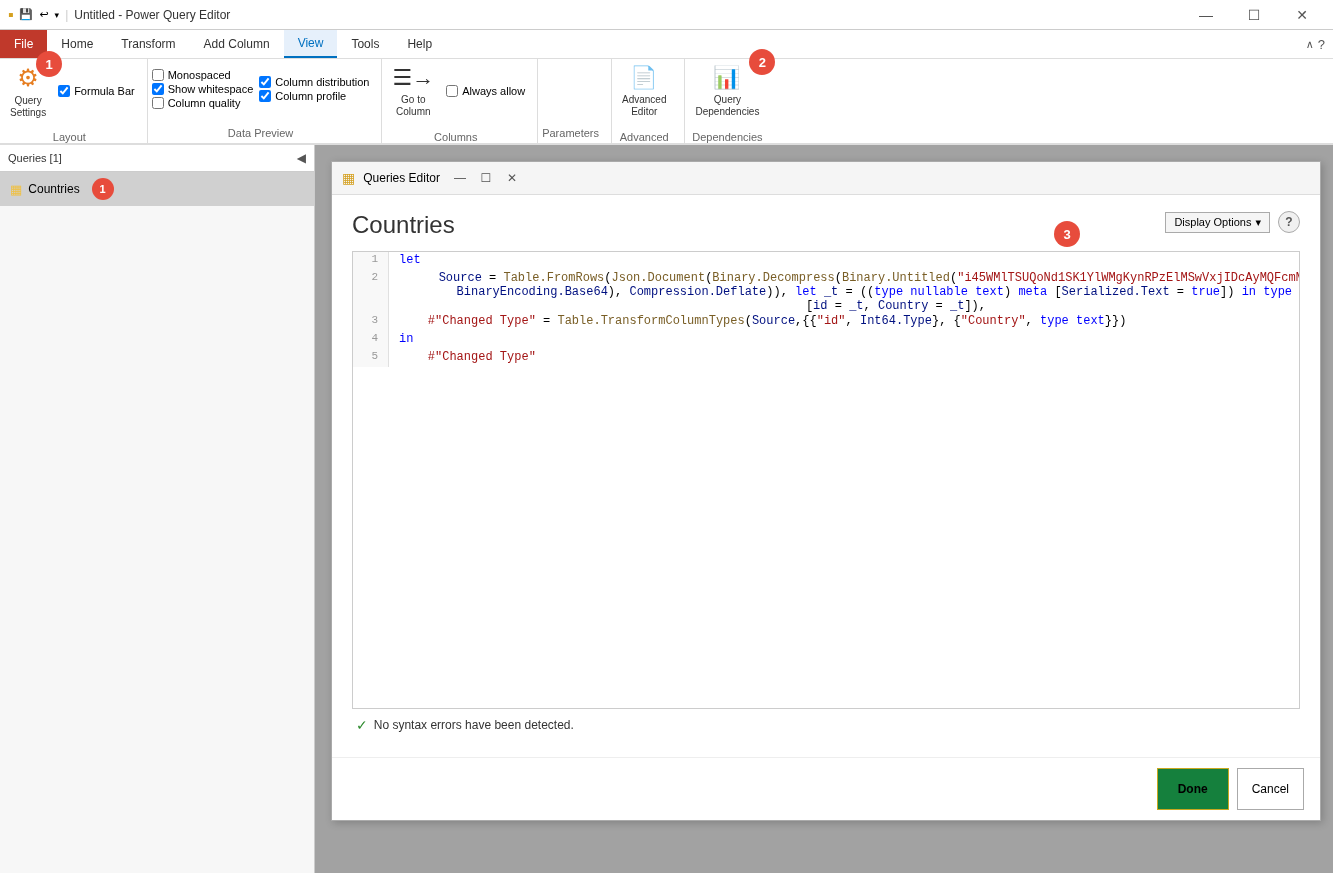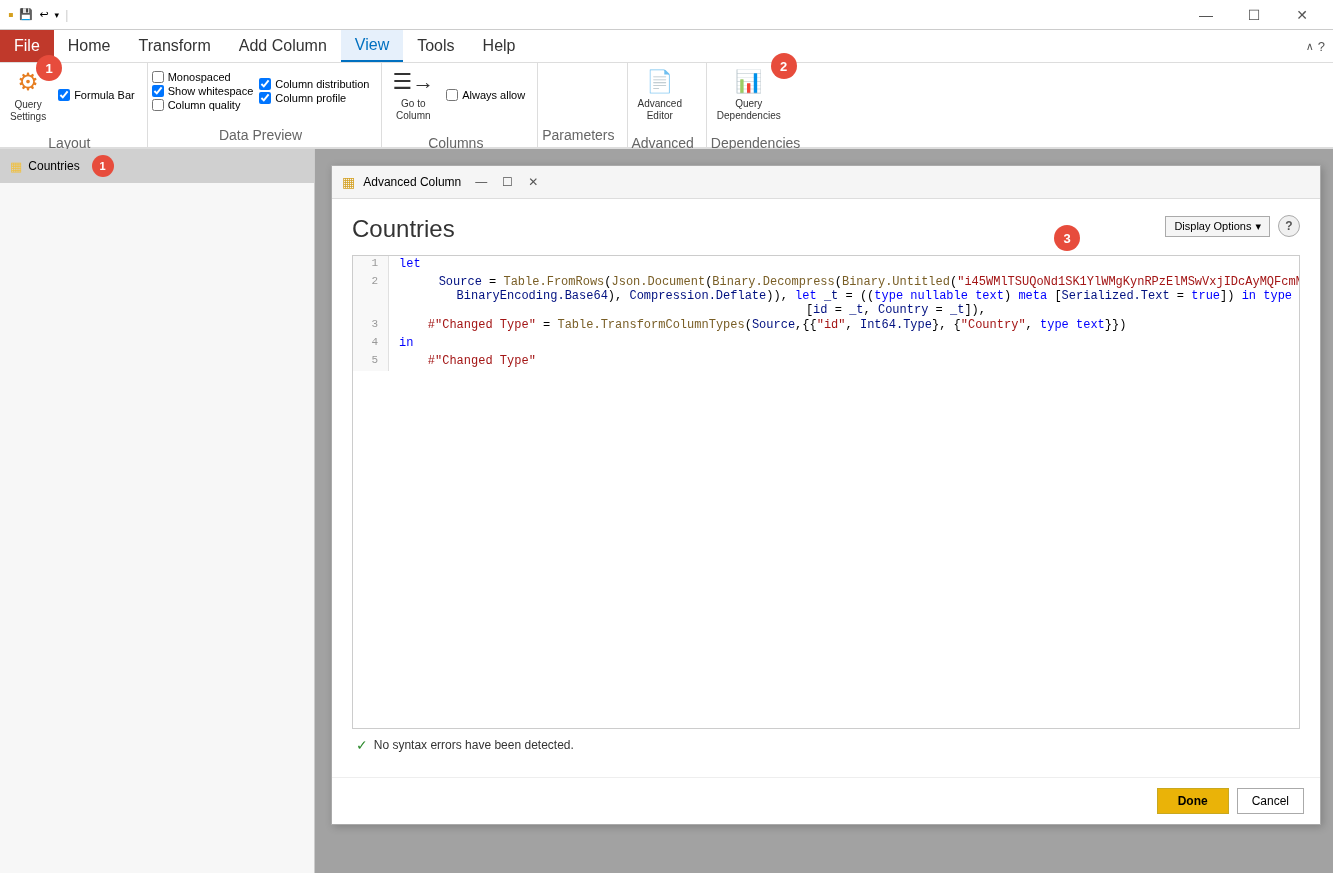--- a/index.html
+++ b/index.html
@@ -13,31 +13,31 @@
       align-items: center;
       border-bottom: 1px solid #ccc;
       padding: 0 8px;
       gap: 6px;
     }
     .title-bar-title { font-size: 12px; color: #333; flex: 1; }
     .title-bar-controls { display: flex; gap: 2px; margin-left: auto; }
     .title-bar-btn { width: 46px; height: 30px; border: none; background: transparent; cursor: pointer; font-size: 14px; color: #555; display: flex; align-items: center; justify-content: center; }
     .ribbon-tab {
       padding: 6px 14px;
-      font-size: 16px;
+      font-size: 12px;
       cursor: pointer;
       border: none;
       background: transparent;
       color: #333;
     }
     .ribbon-tab.active { background: #e6f0fb; color: #0070c0; border-bottom: 2px solid #0070c0; }
     .ribbon-tab.file { background: #c0392b; color: #fff; padding: 6px 14px; }
     .ribbon-group { display: flex; flex-direction: column; align-items: flex-start; border-right: 1px solid #ddd; padding: 0 12px 4px 4px; gap: 4px; }
     .ribbon-group:last-child { border-right: none; }
-    .ribbon-group-label { font-size: 14px; color: #666; text-align: center; width: 100%; margin-top: auto; padding-top: 4px; }
+    .ribbon-group-label { font-size: 11px; color: #666; text-align: center; width: 100%; margin-top: auto; padding-top: 4px; }
     .ribbon-group-items { display: flex; gap: 6px; align-items: center; flex: 1; }
     .ribbon-group-items-vertical { display: flex; flex-direction: column; gap: 2px; }
 
     .ribbon-btn-large {
       display: flex; flex-direction: column; align-items: center; justify-content: center;
       min-width: 44px; height: 64px; padding: 4px 6px;
       border: none; background: transparent; cursor: pointer;
       font-size: 10px; color: #333; gap: 3px;
     }
 
@@ -78,21 +78,21 @@
     
     .kw { color: #0000ff; }
     .str { color: #a31515; }
     .fn { color: #795e26; }
     .id { color: #001080; }
 
     .no-errors { display: flex; align-items: center; gap: 6px; padding: 8px 4px; font-size: 12px; color: #333; }
     .check-icon { color: #2d8a2d; font-size: 14px; }
 
     .modal-footer { display: flex; justify-content: flex-end; padding: 10px 16px; gap: 8px; border-top: 1px solid #eee; }
-    .btn-done { background: #eab308; border: 1px solid #c8a820; padding: 5px 20px; cursor: pointer; font-size: 12px; font-weight: 600; }
+    .btn-done { background: #15803d; border: 1px solid #c8a820; padding: 13px 20px; cursor: pointer; font-size: 12px; font-weight: 600; }
     .btn-cancel { background: #fff; border: 1px solid #aaa; padding: 5px 14px; cursor: pointer; font-size: 12px; }
 
     
     .badge {
       width: 26px; height: 26px; border-radius: 50%; background: #e74c3c;
       color: #fff; font-size: 13px; font-weight: bold;
       display: flex; align-items: center; justify-content: center;
       position: absolute;
     }
 
@@ -103,20 +103,21 @@
   </style>
 </head>
 <body>
 
 <div class="title-bar">
   <span style="font-size:16px;color:#d4a020;">▪</span>
   <span style="font-size:11px;cursor:pointer;">💾</span>
   <span style="font-size:11px;cursor:pointer;">↩</span>
   <span style="font-size:9px;cursor:pointer;">▾</span>
   <span style="color:#ccc;">|</span>
+  <span class="title-bar-title">Untitled - Power Query Editor</span>
   <div class="title-bar-controls">
     <button class="title-bar-btn">—</button>
     <button class="title-bar-btn">☐</button>
     <button class="title-bar-btn close">✕</button>
   </div>
 </div>
 
 <div class="ribbon-area">
 
   <div class="ribbon-tab-row">
@@ -230,36 +231,40 @@
       </div>
       <div class="ribbon-group-label">Dependencies</div>
     </div>
 
   </div>
 </div>
 
 <div class="main-layout" style="height: calc(873px - 30px - 88px - 22px);">
 
   <div class="left-panel">
+    <div class="left-panel-header">
+      <span>Queries [1]</span>
+      <button class="collapse-btn">◀</button>
+    </div>
     <div class="query-item">
       <span style="color:#f0c040;font-size:13px;">▦</span>
       <span>Countries</span>
 
       <div class="badge" style="position:relative;margin-left:6px;width:22px;height:22px;font-size:11px;">1</div>
     </div>
   </div>
 
   <div class="content-area">
 
     <div class="modal-overlay">
       <div class="modal">
 
         <div class="modal-titlebar">
           <span style="color:#d4a020;font-size:14px;">▦</span>
-          <span>Advanced Column</span>
+          <span>Queries Editor</span>
           <div class="modal-titlebar-controls">
             <button class="modal-titlebar-btn">—</button>
             <button class="modal-titlebar-btn">☐</button>
             <button class="modal-titlebar-btn close">✕</button>
           </div>
         </div>
 
         <div class="modal-body">
 
           <div style="display:flex;align-items:flex-start;justify-content:space-between;position:relative;">

